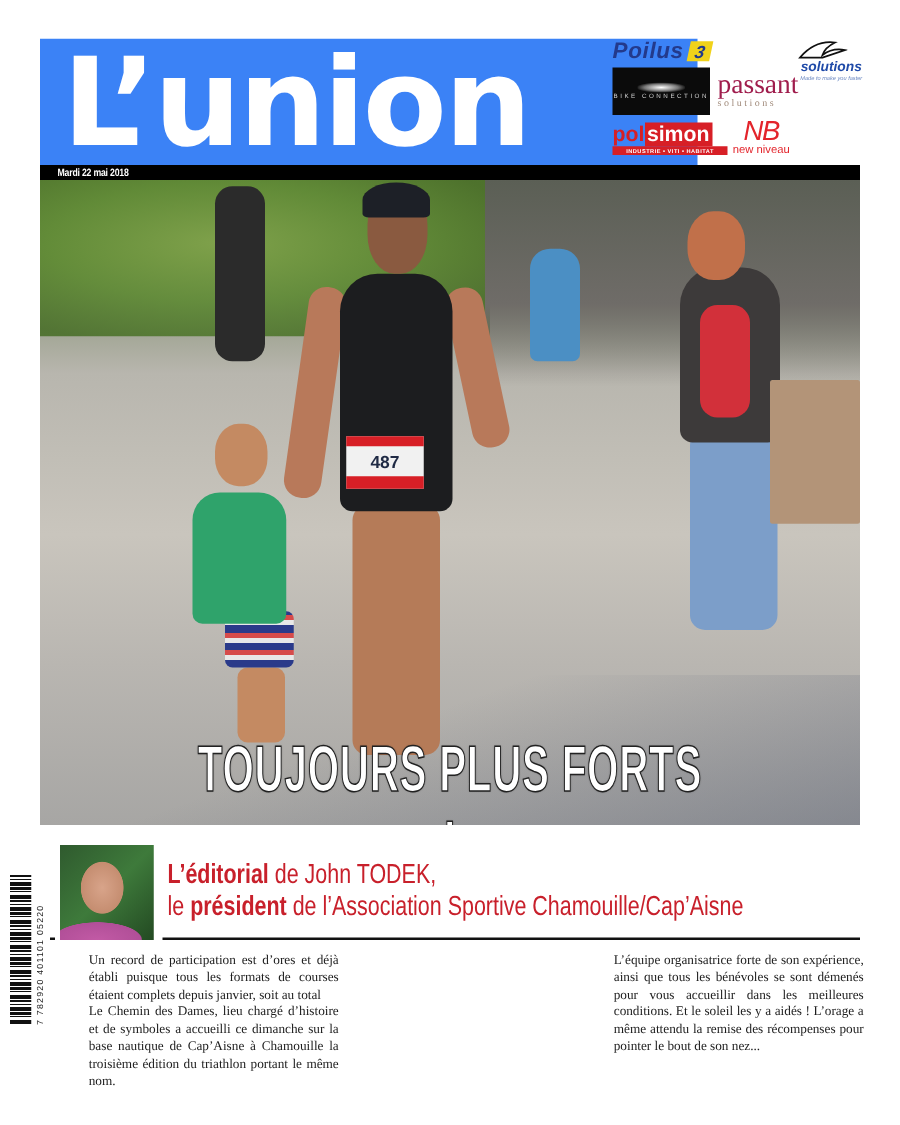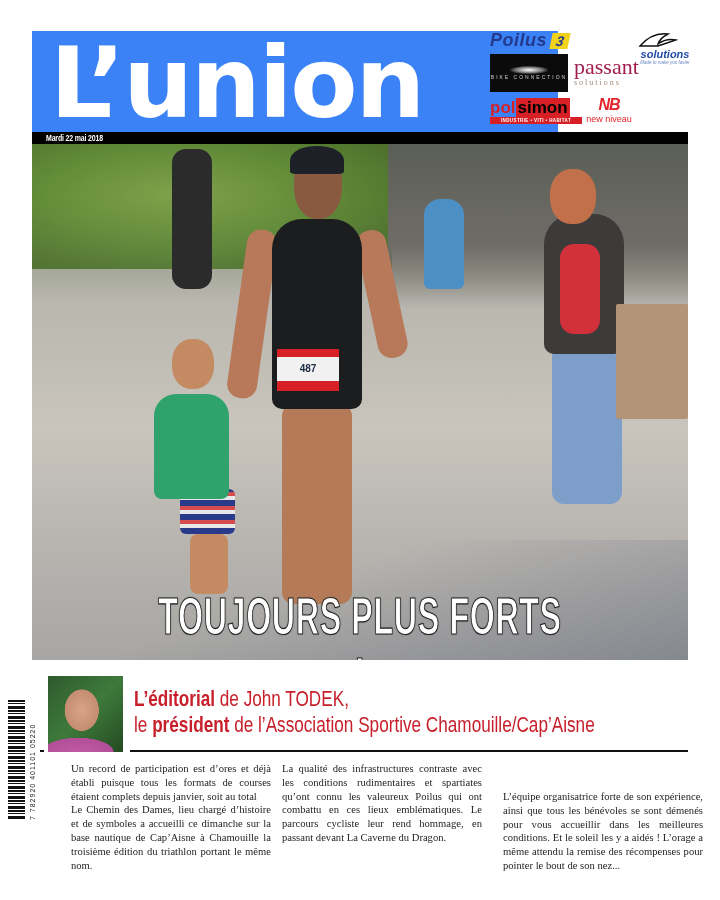--- a/index.html
+++ b/index.html
@@ -57,28 +57,28 @@
     font-family: "Liberation Sans", sans-serif; font-weight: bold; font-style: italic;
     font-size: 11px; color: #1f4aa8;
   }
   .sp-sailfish .fish { display:block; height: 18px; }
   .sp-sailfish small { display:block; font-size: 4.5px; color: #6d8ac2; font-weight: normal; }
   .sp-pol {
     left: 4px; top: 73px; width: 92px; height: 26px;
   }
   .sp-pol .top { font-family: "Liberation Sans", sans-serif; font-weight: bold;
     font-size: 17px; line-height: 17px; color: #d71f26; }
-  .sp-pol .top .box { background: #d71f26; color: #000000; padding: 0 2px; }
+  .sp-pol .top .box { background: #d71f26; color: #ffffff; padding: 0 2px; }
   .sp-pol .bot { background: #d71f26; color: #ffffff; font-size: 4.5px; font-weight: bold;
     text-align: center; letter-spacing: 0.4px; line-height: 7px; margin-top: 1px; }
   .sp-nb {
     left: 98px; top: 70px; width: 50px; text-align: center; color: #e3242b;
     font-family: "Liberation Sans", sans-serif;
   }
-  .sp-nb .mark { font-weight: bold; font-style: italic; font-size: 16px; line-height: 18px; letter-spacing: -1px; }
+  .sp-nb .mark { font-weight: normal; font-style: italic; font-size: 22px; line-height: 18px; letter-spacing: -1px; }
   .sp-nb .txt { font-size: 9px; line-height: 10px; }
   .sp-cap {
     left: 150px; top: 52px; width: 56px; text-align: center;
   }
   .sp-cap .txt { font-family: "Liberation Sans", sans-serif; font-size: 11px; color: #2b5ea8; font-weight: bold; margin-top: -2px; }
   .sp-cap small { display:block; font-size: 3.5px; color: #7a9ac8; }
 
   
   .photo {
     position: absolute; left: 32px; top: 144px; width: 656px; height: 516px; overflow: hidden;
@@ -91,21 +91,21 @@
   .photo .road-shadow { position:absolute; left:0; bottom:0; width:100%; height:120px;
     background: linear-gradient(160deg, rgba(60,70,90,0) 40%, rgba(70,80,105,0.35) 100%); }
   .fig { position:absolute; border-radius: 40% 40% 20% 20%; }
   .runner-main-torso { left: 240px; top: 75px; width: 90px; height: 190px; background: #1c1d1f; border-radius: 30px 30px 10px 10px; }
   .runner-main-head { left: 262px; top: 5px; width: 48px; height: 70px; background: #8a5a40; border-radius: 45%; }
   .runner-main-cap { left: 258px; top: 2px; width: 54px; height: 28px; background: #1d2027; border-radius: 50% 50% 10% 10%; }
   .runner-main-legs { left: 250px; top: 260px; width: 70px; height: 200px; background: #b57b58; border-radius: 12px; }
   .runner-main-armL { left: 205px; top: 85px; width: 30px; height: 170px; background: #b8795a; border-radius: 14px; transform: rotate(8deg); }
   .runner-main-armR { left: 335px; top: 85px; width: 30px; height: 130px; background: #b8795a; border-radius: 14px; transform: rotate(-12deg); }
   .bib { position:absolute; left: 245px; top: 205px; width: 62px; height: 42px; background:#f1f1f1; border-top: 8px solid #d71f26; border-bottom: 10px solid #d71f26;
-    text-align:center; font-family:"Liberation Sans", sans-serif; font-weight:bold; font-size: 10px; line-height: 24px; color:#1f2a44; }
+    text-align:center; font-family:"Liberation Sans", sans-serif; font-weight:bold; font-size: 14px; line-height: 24px; color:#1f2a44; }
   .kid-body { left: 122px; top: 250px; width: 75px; height: 105px; background: #2fa36b; border-radius: 22px 22px 8px 8px; }
   .kid-head { left: 140px; top: 195px; width: 42px; height: 50px; background: #c48a62; border-radius: 45%; }
   .kid-shorts { left: 148px; top: 345px; width: 55px; height: 45px; background: repeating-linear-gradient(0deg, #2a3a8a 0 6px, #e8e8e8 6px 10px, #d64b4b 10px 14px); border-radius: 6px; }
   .kid-legs { left: 158px; top: 390px; width: 38px; height: 60px; background: #c48a62; border-radius: 8px; }
   .woman-body { left: 512px; top: 70px; width: 80px; height: 140px; background: #3d3a3a; border-radius: 30px 30px 10px 10px; }
   .woman-head { left: 518px; top: 25px; width: 46px; height: 55px; background: #c1704a; border-radius: 45%; }
   .woman-legs { left: 520px; top: 200px; width: 70px; height: 160px; background: #7c9ec9; border-radius: 12px; }
   .woman-bag { left: 528px; top: 100px; width: 40px; height: 90px; background: #d2303a; border-radius: 14px; }
   .runner-back { left: 140px; top: 5px; width: 40px; height: 140px; background: #2b2b2b; border-radius: 14px; }
   .stroller { left: 392px; top: 55px; width: 40px; height: 90px; background: #4b8fc4; border-radius: 16px 16px 6px 6px; }
@@ -151,21 +151,21 @@
 
   .cols { position: absolute; left: 71px; top: 762px; width: 620px; }
   .col {
     position: absolute; top: 0; width: 200px;
     font-family: "Liberation Serif", serif; font-size: 10.6px; line-height: 13.8px; color: #1d1d1d;
     text-align: justify;
   }
   .col p { margin: 0; }
   .col1 { left: 0; }
   .col2 { left: 211px; }
-  .col3 { left: 432px; margin-top: 28px; }
+  .col3 { left: 420px; }
 </style>
 </head>
 <body>
 
 <div class="masthead">
   <div class="logo">L’union</div>
 </div>
 <div class="datebar">
   <span>Mardi 22 mai 2018</span>
 </div>
@@ -236,18 +236,17 @@
 </div>
 <div class="rule-left"></div>
 <div class="rule"></div>
 
 <div class="cols">
   <div class="col col1">
     <p>Un record de participation est d’ores et déjà établi puisque tous les formats de courses étaient complets depuis janvier, soit au total</p>
     <p>Le Chemin des Dames, lieu chargé d’histoire et de symboles a accueilli ce dimanche sur la base nautique de Cap’Aisne à Chamouille la troisième édition du triathlon portant le même nom.</p>
   </div>
   <div class="col col2">
-    <p>La qualité des infrastructures contraste avec les conditions rudimentaires et spartiates qu’ont connu les valeureux Poilus qui ont combattu en ces lieux emblématiques. Le parcours cycliste leur rend hommage, en passant devant La Caverne du Dragon.</p>
   </div>
   <div class="col col3">
     <p>L’équipe organisatrice forte de son expérience, ainsi que tous les bénévoles se sont démenés pour vous accueillir dans les meilleures conditions. Et le soleil les y a aidés ! L’orage a même attendu la remise des récompenses pour pointer le bout de son nez...</p>
   </div>
 </div>
 
 </body></html>

